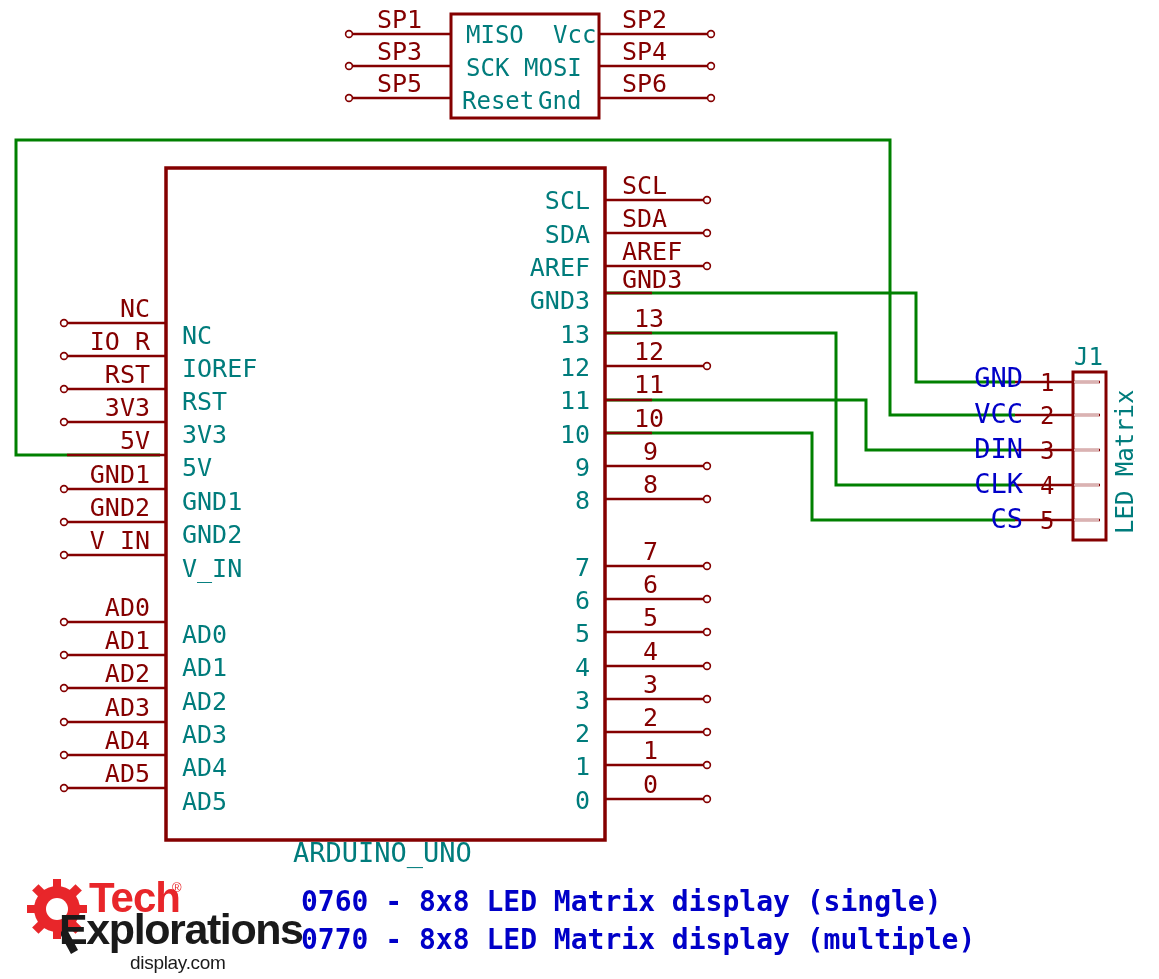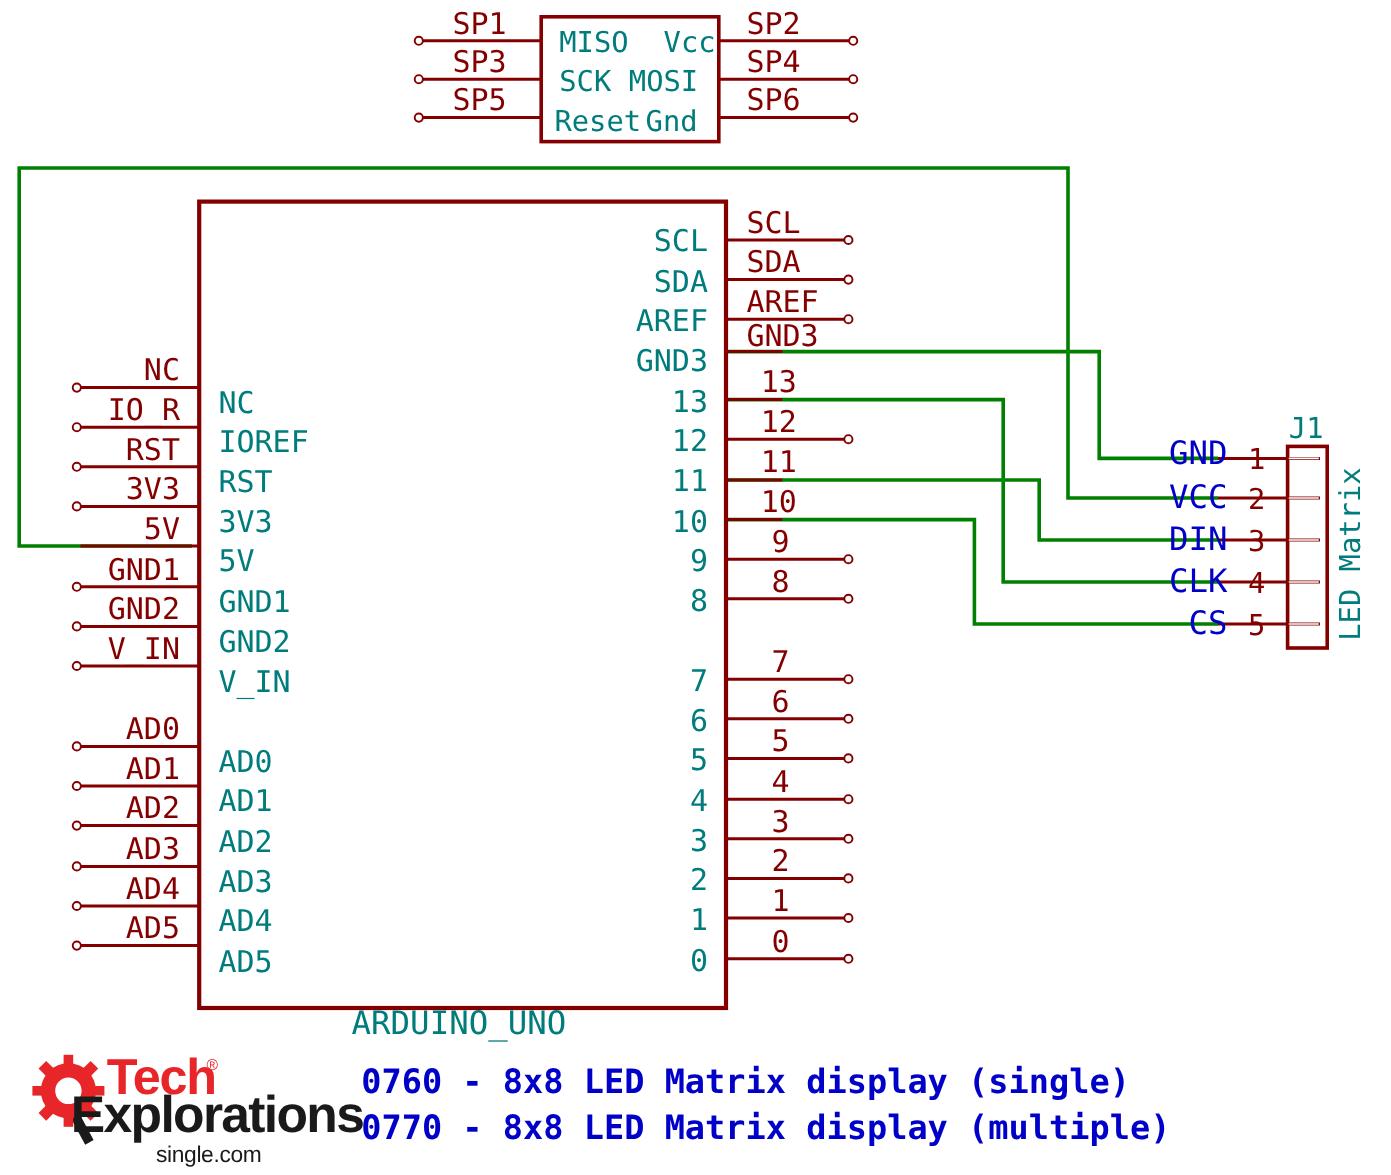--- a/index.html
+++ b/index.html
@@ -352,16 +352,16 @@
           <rect x="8" y="45" width="9" height="9" transform="rotate(45 12.5 49.5)"></rect>
           <rect x="45" y="45" width="9" height="9" transform="rotate(-45 49.5 49.5)"></rect>
         </g>
       </g>
 
       <circle cx="31" cy="31" r="11" fill="#ffffff"></circle>
     </svg>
     <div class="logo-text-tech">Tech</div>
     <div class="logo-reg">®</div>
     <div class="logo-text-expl">Explorations</div>
-    <div class="logo-url">single.com</div>
+    <div class="logo-url">display.com</div>
   </div>
 
 </div>
 
 </body></html>

